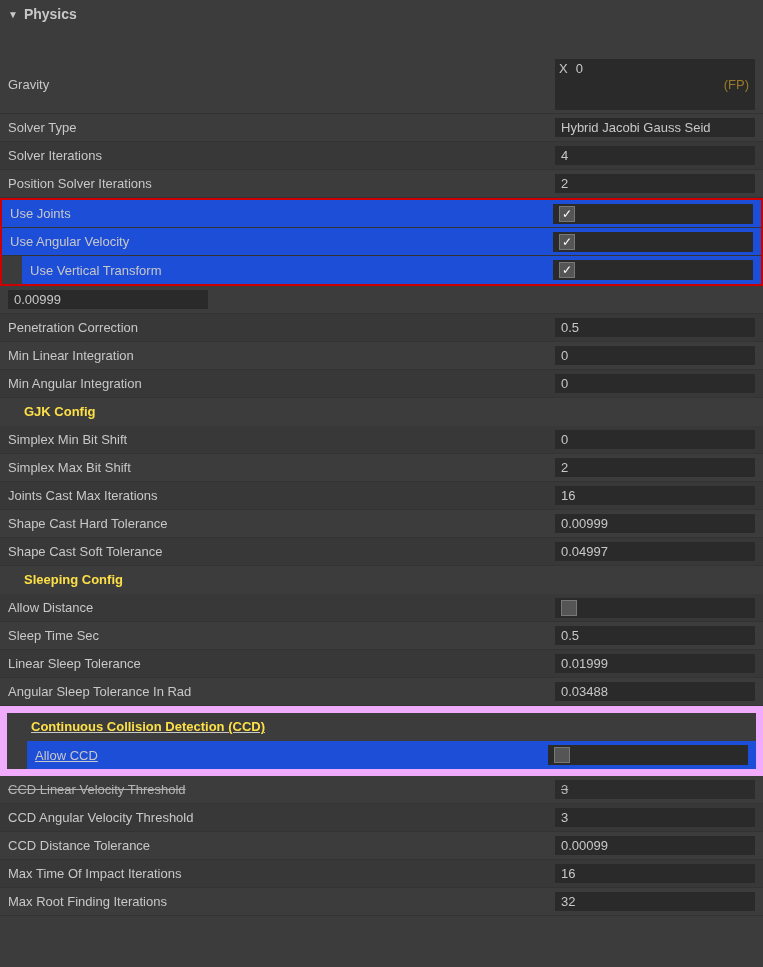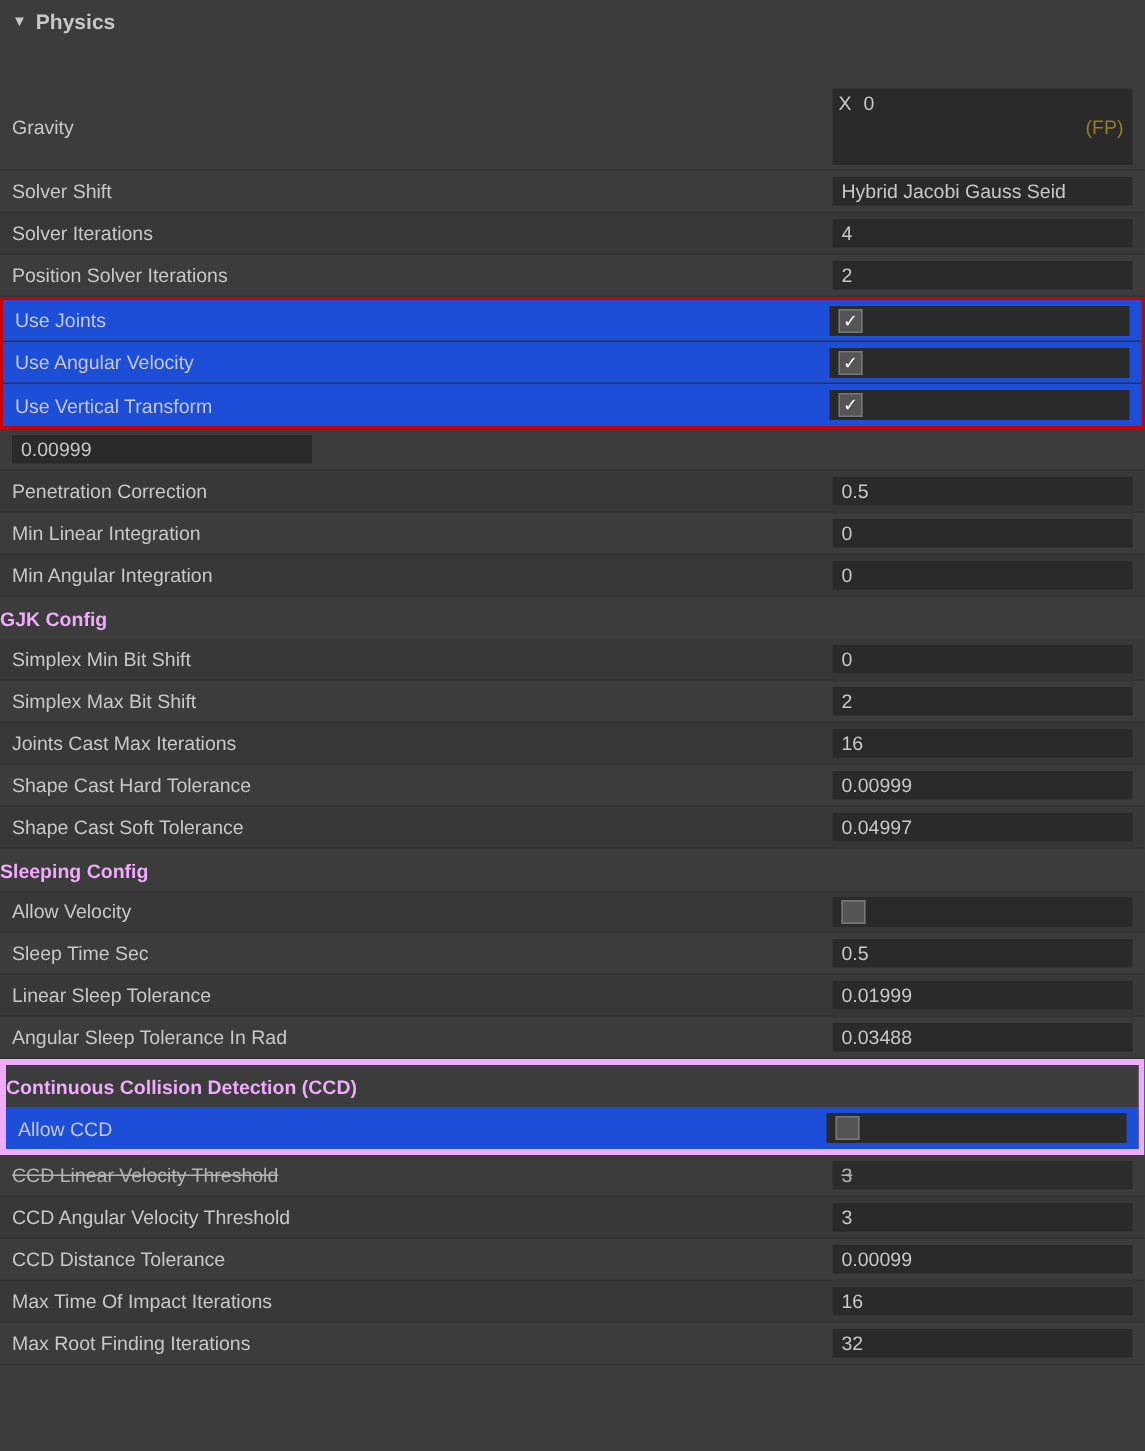--- a/index.html
+++ b/index.html
@@ -53,28 +53,28 @@
     }
 
     .row-value-text {
       min-width: 200px;
       background: #2a2a2a;
       padding: 2px 6px;
       color: #c8c8c8;
     }
 
     .subsection-label {
-      padding: 6px 0;
-      color: #f0abfc;
+      padding: 6px 24px;
+      color: #fde047;
       font-weight: bold;
       font-size: 13px;
       background: #3c3c3c;
       min-height: 28px;
       display: flex;
-      align-items: center;
+      align-items: flex-start;
     }
 
     .checkbox-cell {
       min-width: 200px;
       display: flex;
       align-items: center;
       background: #2a2a2a;
       padding: 2px 6px;
     }
 
@@ -149,25 +149,27 @@
       display: flex;
       align-items: center;
       padding: 3px 8px;
       min-height: 28px;
       border-bottom: 1px solid #333;
       background: #1d4ed8;
     }
 
     .red-outline-row:last-child {
       border-bottom: none;
+      margin-left: 20px;
     }
 
     .ccd-outline-group {
-      border: 4px solid #f0abfc;
+      border: 7px solid #f0abfc;
       margin: 0;
+      text-decoration: underline;
     }
 
     .solver-value {
       min-width: 200px;
       background: #2a2a2a;
       padding: 2px 6px;
       color: #c8c8c8;
       font-size: 13px;
       white-space: nowrap;
       overflow: hidden;
@@ -187,21 +189,21 @@
   <div class="gravity-row">
     <div class="gravity-label">Gravity</div>
     <div class="gravity-values">
       <span class="gravity-axis">X</span>
       <span class="gravity-input">0</span>
       <span class="gravity-fp">(FP)</span>
     </div>
   </div>
 
   <div class="row">
-    <div class="row-label">Solver Shift</div>
+    <div class="row-label">Solver Type</div>
     <div class="solver-value">Hybrid Jacobi Gauss Seid</div>
   </div>
 
   <div class="row">
     <div class="row-label">Solver Iterations</div>
     <div class="row-value-text">4</div>
   </div>
 
   <div class="row">
     <div class="row-label">Position Solver Iterations</div>
@@ -275,21 +277,21 @@
   <div class="row">
     <div class="row-label">Shape Cast Soft Tolerance</div>
     <div class="row-value-text">0.04997</div>
   </div>
 
   <div class="subsection-label">
     <span>Sleeping Config</span>
   </div>
 
   <div class="row">
-    <div class="row-label">Allow Velocity</div>
+    <div class="row-label">Allow Distance</div>
     <div class="checkbox-cell">
       <div class="checkbox-unchecked"></div>
     </div>
   </div>
 
   <div class="row">
     <div class="row-label">Sleep Time Sec</div>
     <div class="row-value-text">0.5</div>
   </div>
 

